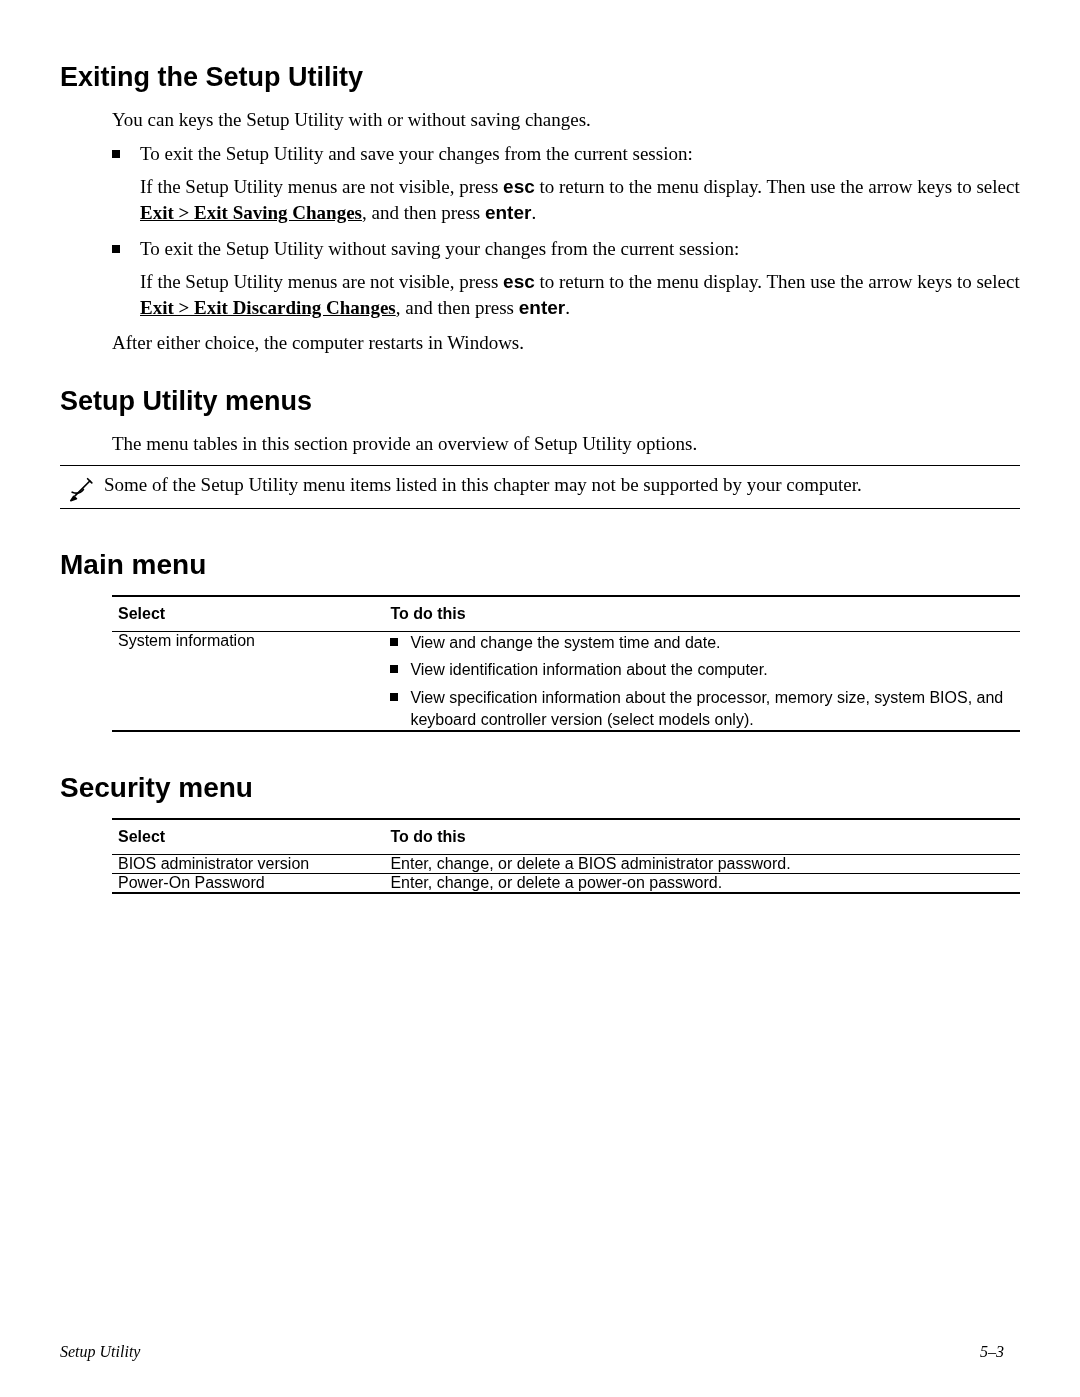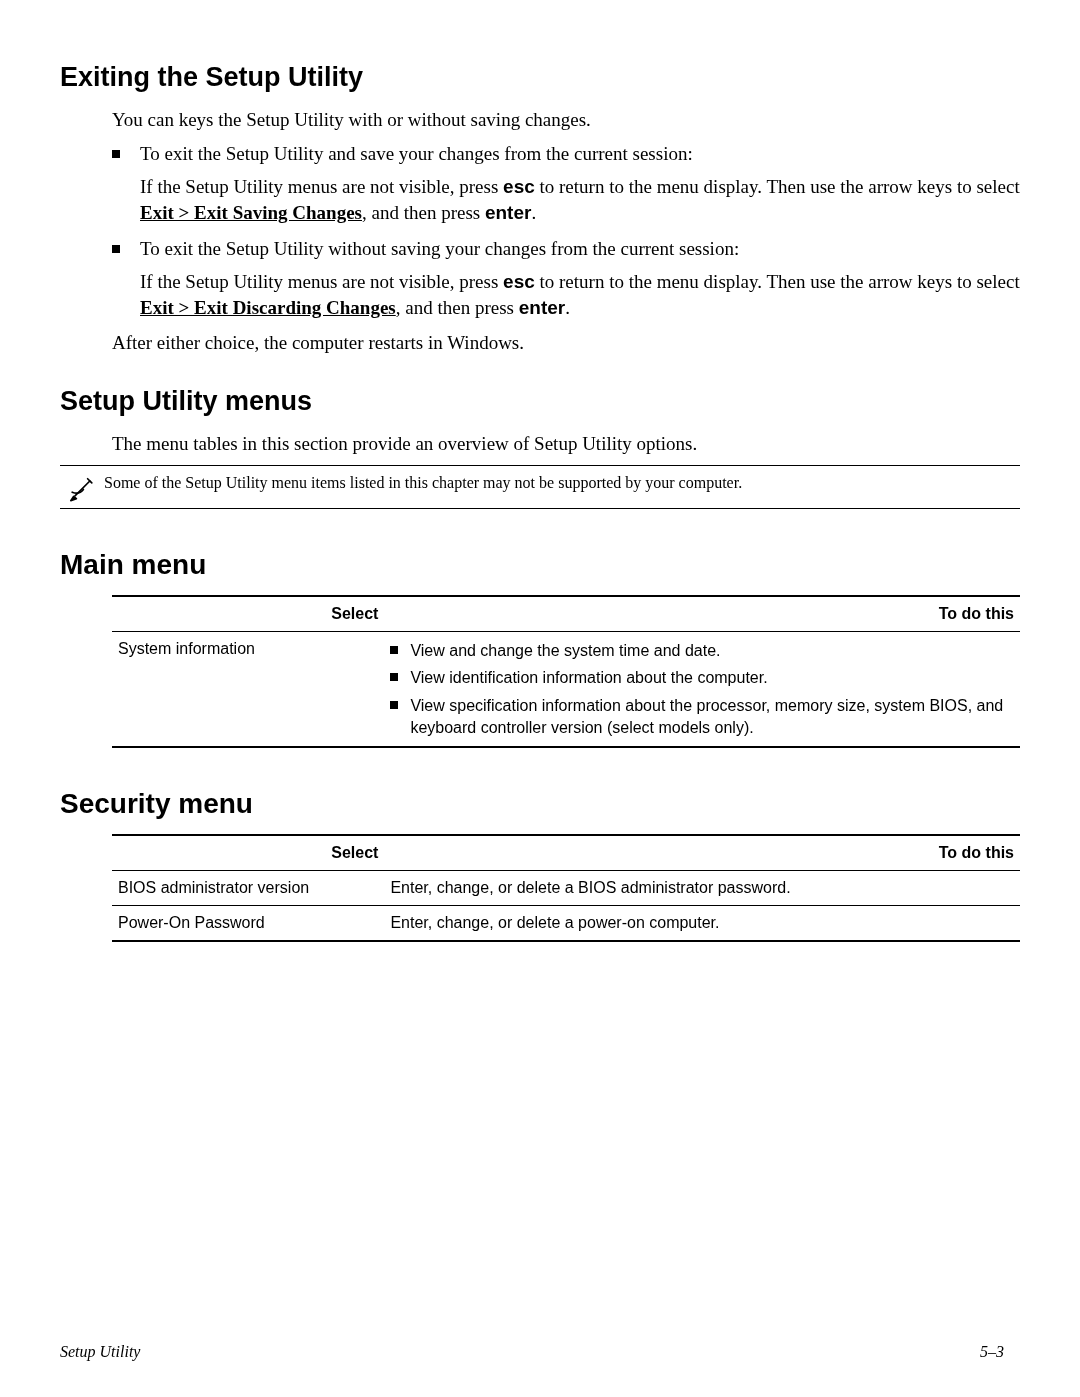--- a/index.html
+++ b/index.html
@@ -12,26 +12,26 @@
   ul.doc-bullets { list-style: none; margin: 6px 0 8px 0; }
   ul.doc-bullets > li { position: relative; padding-left: 28px; margin-bottom: 8px; font-size: 19px; line-height: 1.35; }
   ul.doc-bullets > li::before { content: ""; position: absolute; left: 0; top: 9px; width: 8px; height: 8px; background: #000; }
   .sub-para { margin-left: 28px; font-size: 19px; line-height: 1.35; margin-bottom: 10px; }
   .keycap { font-family: Arial, Helvetica, sans-serif; font-weight: bold; }
   .menupath { font-weight: bold; text-decoration: underline; }
   hr.thin { border: 0; border-top: 1px solid #000; margin: 6px 0; }
   .note-wrap { margin-top: 6px; }
   .note-flex { display: flex; align-items: flex-start; }
   .note-icon { width: 44px; flex: 0 0 44px; display: flex; justify-content: center; padding-top: 2px; }
-  .note-text { font-size: 16px; line-height: 1.35; padding-bottom: 4px; flex: 1; }
+  .note-text { font-size: 19px; line-height: 1.35; padding-bottom: 4px; flex: 1; }
   .note-hr-top, .note-hr-bot { margin-left: 52px; }
   table.menu-table { width: 100%; border-collapse: collapse; margin-left: 52px; width: calc(100% - 52px); font-family: Arial, Helvetica, sans-serif; font-size: 16px; }
   table.menu-table thead tr { border-top: 2px solid #000; border-bottom: 1px solid #000; }
-  table.menu-table th { text-align: right; font-weight: bold; padding: 8px 6px; }
-  table.menu-table td { text-align: left; vertical-align: top; padding: 8px 6px; }
+  table.menu-table th { text-align: left; font-weight: bold; padding: 8px 6px; }
+  table.menu-table td { text-align: left; vertical-align: top; padding: 0 6px; }
   table.menu-table tbody tr { border-bottom: 1px solid #000; }
   table.menu-table tbody tr:last-child { border-bottom: 2px solid #000; }
   table.menu-table col.select-col { width: 30%; }
   ul.table-bullets { list-style: none; }
   ul.table-bullets > li { position: relative; padding-left: 20px; margin-bottom: 6px; line-height: 1.35; }
   ul.table-bullets > li:last-child { margin-bottom: 0; }
   ul.table-bullets > li::before { content: ""; position: absolute; left: 0; top: 6px; width: 8px; height: 8px; background: #000; }
   .footer { position: absolute; bottom: 36px; left: 60px; right: 76px; display: flex; justify-content: space-between; font-family: "Times New Roman", serif; font-style: italic; font-size: 16px; }
   .footer .right { font-style: italic; }
 </style>
@@ -127,21 +127,21 @@
         <th>To do this</th>
       </tr>
     </thead>
     <tbody>
       <tr>
         <td>BIOS administrator version</td>
         <td>Enter, change, or delete a BIOS administrator password.</td>
       </tr>
       <tr>
         <td>Power-On Password</td>
-        <td>Enter, change, or delete a power-on computer.</td>
+        <td>Enter, change, or delete a power-on password.</td>
       </tr>
     </tbody>
   </table>
 
   <div class="footer">
     <span>Setup Utility</span>
     <span class="right">5–3</span>
   </div>
 
 </div>

